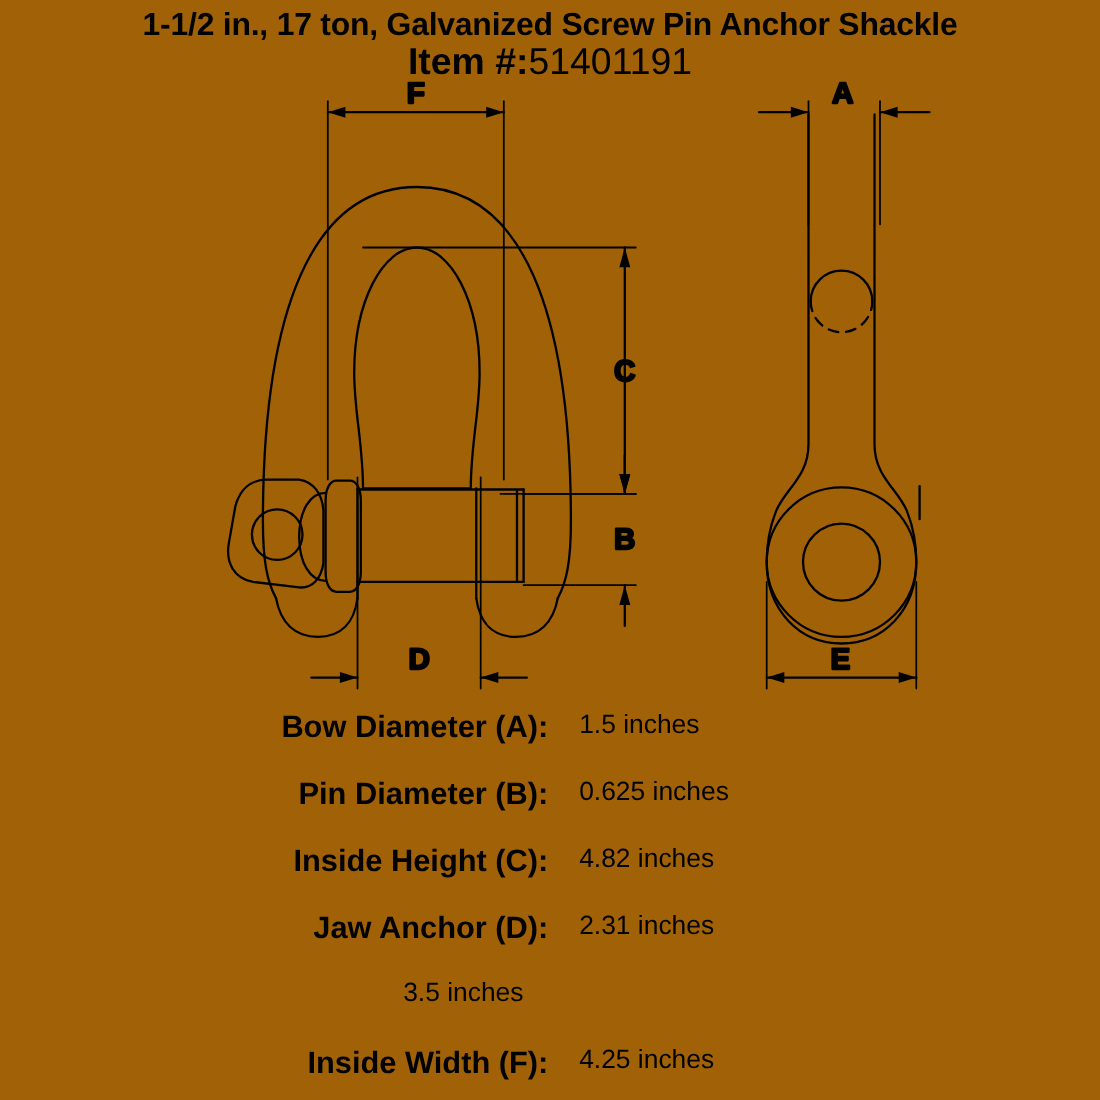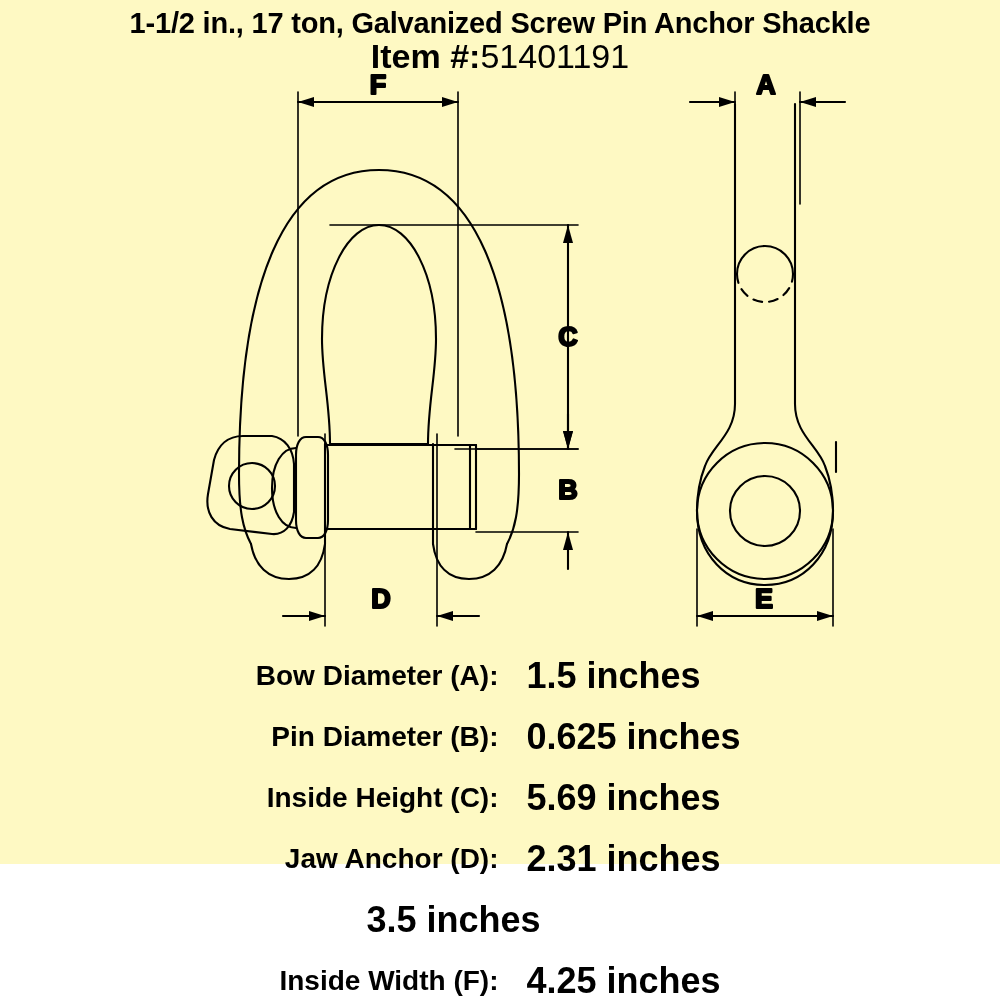--- a/index.html
+++ b/index.html
@@ -12,22 +12,22 @@
     width: 1000px;
     height: 1000px;
     font-family: "Liberation Sans", sans-serif;
     color: #000000;
     overflow: hidden;
     position: relative;
   }
   #page {
     position: relative;
     width: 1000px;
-    height: 864px;
-    background: #fef9c3;
+    height: 1000px;
+    background: #a16207;
   }
 
   
   .title-block {
     position: absolute;
     top: 0;
     left: 0;
     width: 1000px;
     text-align: center;
     padding-top: 6px;
@@ -70,37 +70,36 @@
   
   .spec-table {
     position: absolute;
     top: 645px;
     left: 0;
     width: 1000px;
   }
   .spec-row {
     height: 61px;
     display: flex;
-    align-items: center;
     justify-content: center;
     margin-left: 35px;
   }
   .spec-label {
     width: 320px;
     text-align: right;
     font-size: 28px;
     font-weight: bold;
     padding-right: 0;
     white-space: nowrap;
   }
   .spec-value {
     width: 330px;
     text-align: left;
-    font-size: 36px;
-    font-weight: bold;
+    font-size: 24px;
+    font-weight: normal;
     padding-left: 28px;
     white-space: nowrap;
   }
 </style>
 </head>
 <body>
 
 <div id="page">
 
   <div class="title-block">
@@ -288,21 +287,21 @@
       <div class="spec-value">1.5 inches</div>
     </div>
 
     <div class="spec-row">
       <div class="spec-label">Pin Diameter (B):</div>
       <div class="spec-value">0.625 inches</div>
     </div>
 
     <div class="spec-row">
       <div class="spec-label">Inside Height (C):</div>
-      <div class="spec-value">5.69 inches</div>
+      <div class="spec-value">4.82 inches</div>
     </div>
 
     <div class="spec-row">
       <div class="spec-label">Jaw Anchor (D):</div>
       <div class="spec-value">2.31 inches</div>
     </div>
 
     <div class="spec-row">
       <div class="spec-value">3.5 inches</div>
     </div>

